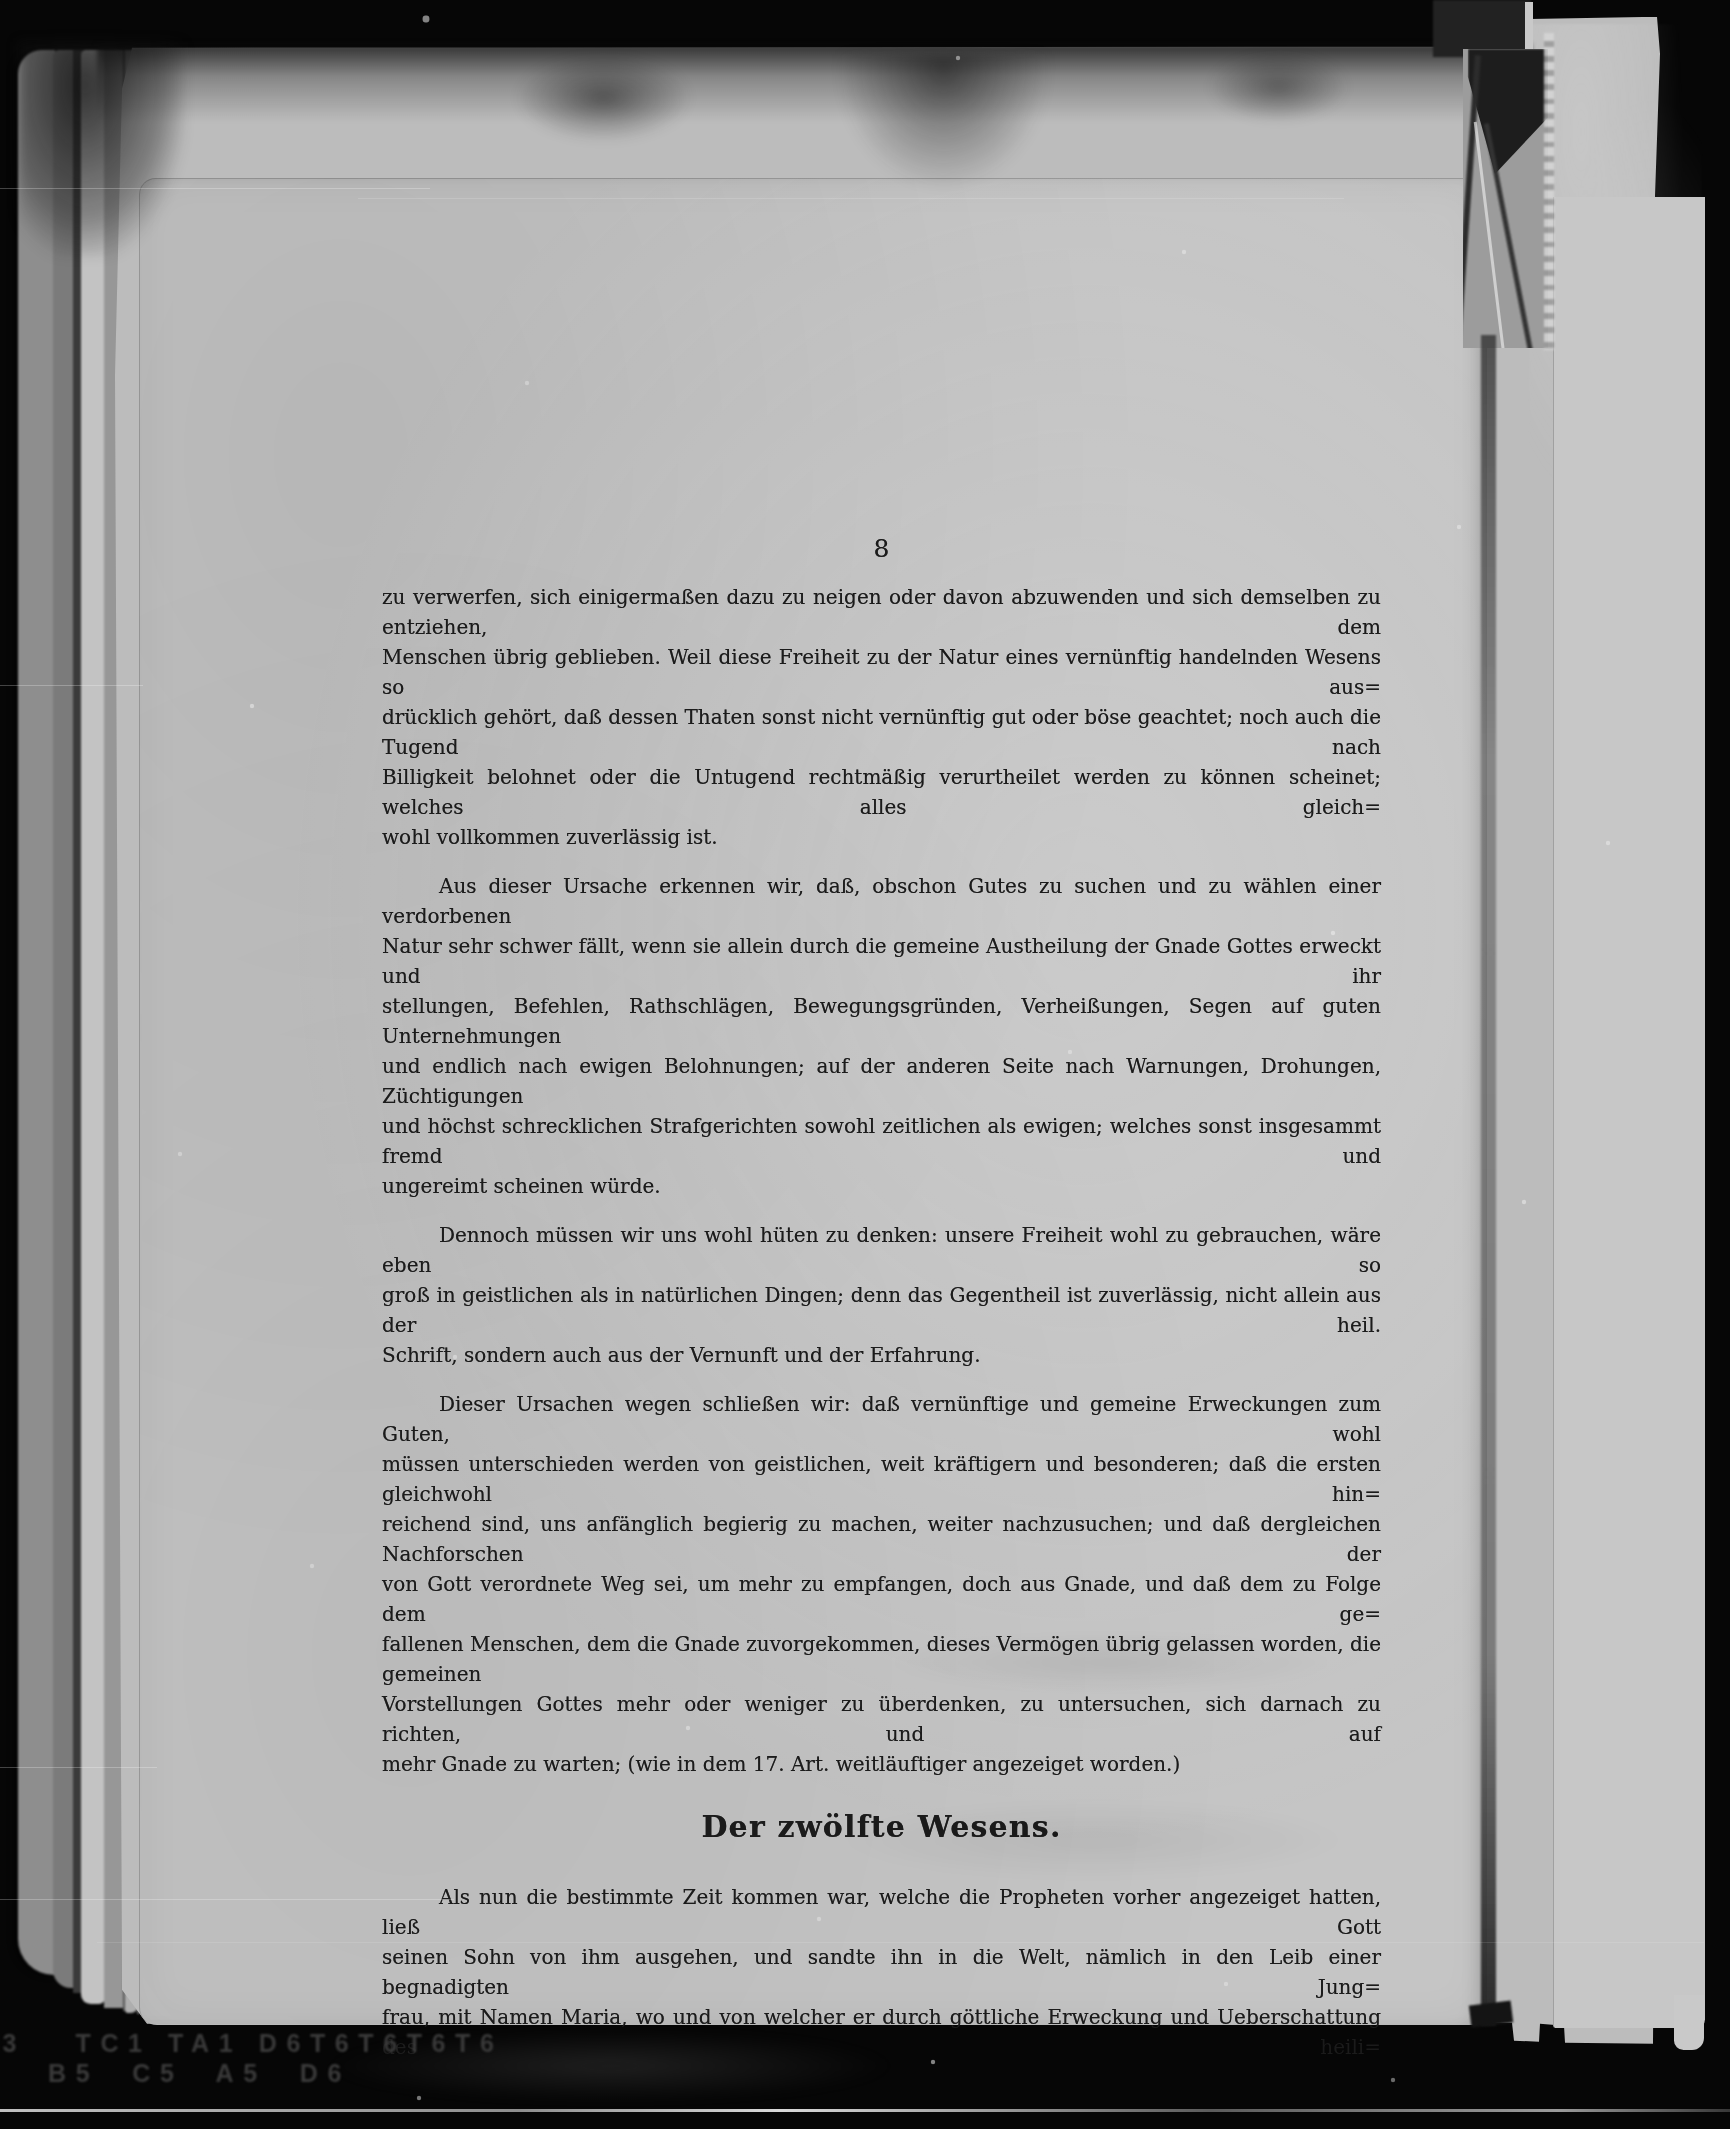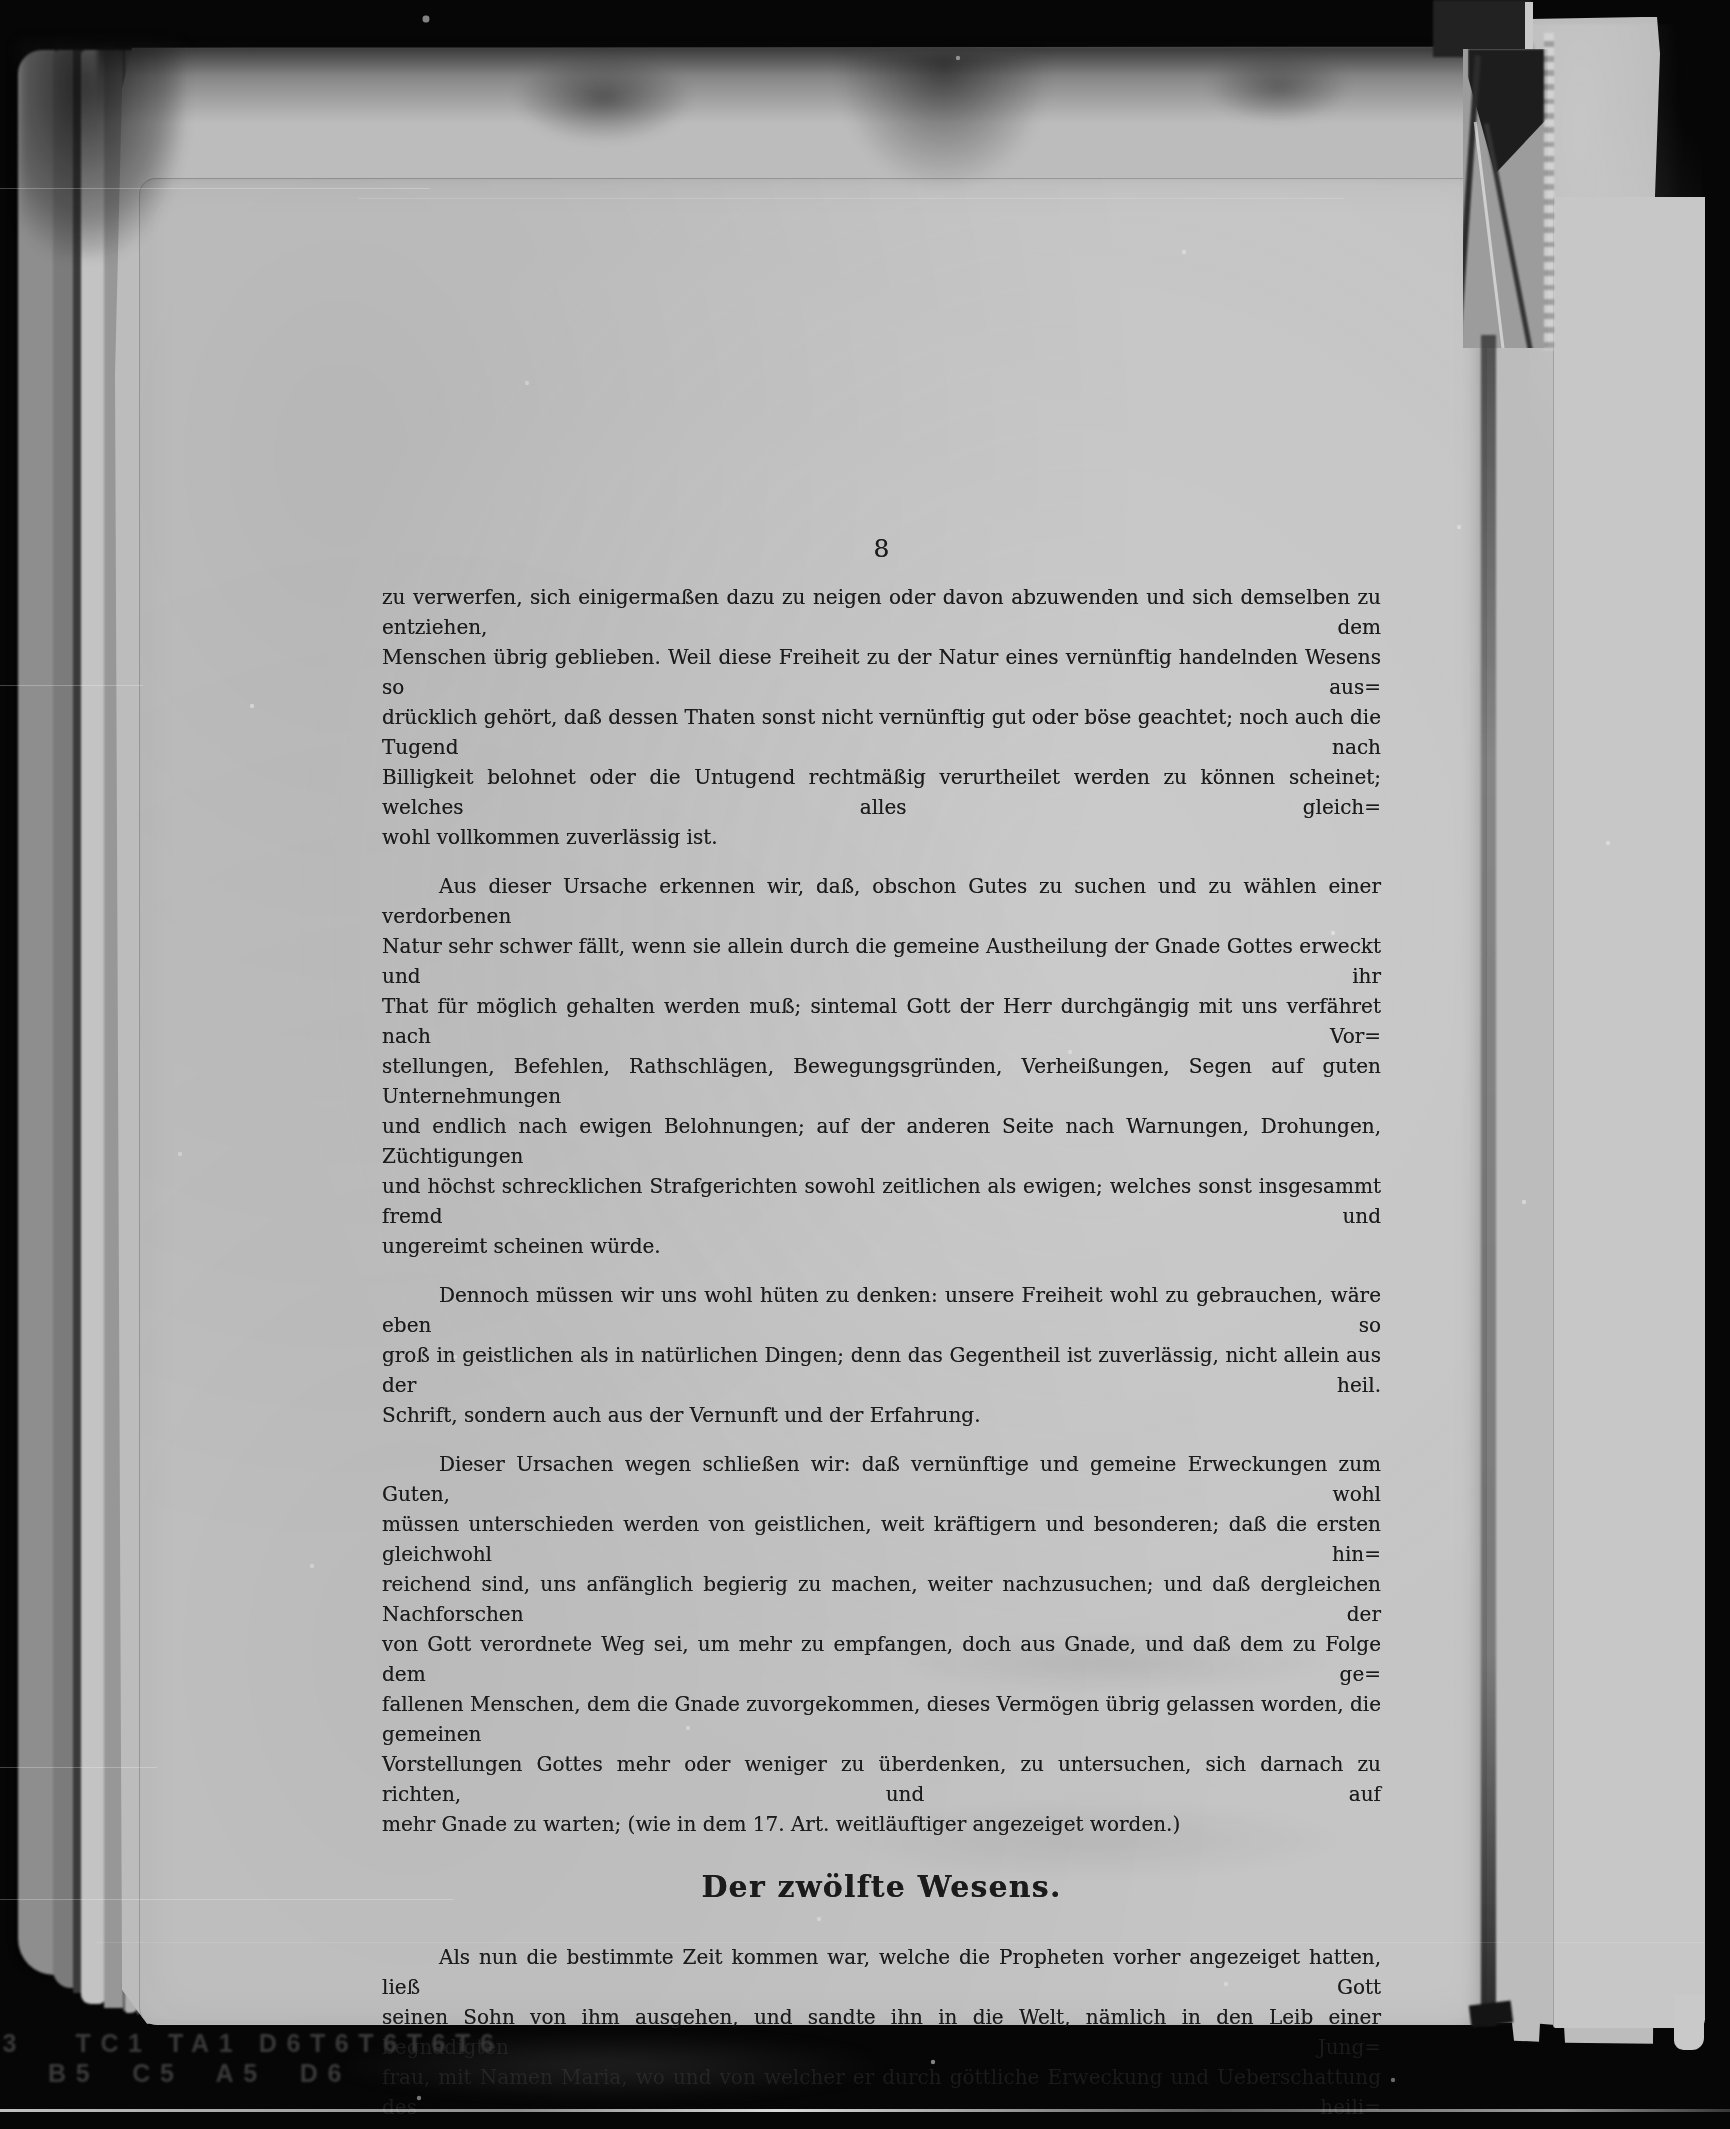--- a/index.html
+++ b/index.html
@@ -189,21 +189,20 @@
         <div class="para">
           <div class="line">zu verwerfen, sich einigermaßen dazu zu neigen oder davon abzuwenden und sich demselben zu entziehen, dem</div>
           <div class="line">Menschen übrig geblieben.  Weil diese Freiheit zu der Natur eines vernünftig handelnden Wesens so aus=</div>
           <div class="line">drücklich gehört, daß dessen Thaten sonst nicht vernünftig gut oder böse geachtet; noch auch die Tugend nach</div>
           <div class="line">Billigkeit belohnet oder die Untugend rechtmäßig verurtheilet werden zu können scheinet; welches alles gleich=</div>
           <div class="line last">wohl vollkommen zuverlässig ist.</div>
         </div>
         <div class="para indent">
           <div class="line">Aus dieser Ursache erkennen wir, daß, obschon Gutes zu suchen und zu wählen einer verdorbenen</div>
           <div class="line">Natur sehr schwer fällt, wenn sie allein durch die gemeine Austheilung der Gnade Gottes erweckt und ihr</div>
-          <div class="line">That für möglich gehalten werden muß; sintemal Gott der Herr durchgängig mit uns verfähret nach Vor=</div>
           <div class="line">stellungen, Befehlen, Rathschlägen, Bewegungsgründen, Verheißungen, Segen auf guten Unternehmungen</div>
           <div class="line">und endlich nach ewigen Belohnungen; auf der anderen Seite nach Warnungen, Drohungen, Züchtigungen</div>
           <div class="line">und höchst schrecklichen Strafgerichten sowohl zeitlichen als ewigen; welches sonst insgesammt fremd und</div>
           <div class="line last">ungereimt scheinen würde.</div>
         </div>
         <div class="para indent">
           <div class="line">Dennoch müssen wir uns wohl hüten zu denken: unsere Freiheit wohl zu gebrauchen, wäre eben so</div>
           <div class="line">groß in geistlichen als in natürlichen Dingen; denn das Gegentheil ist zuverlässig, nicht allein aus der heil.</div>
           <div class="line last">Schrift, sondern auch aus der Vernunft und der Erfahrung.</div>
         </div>

